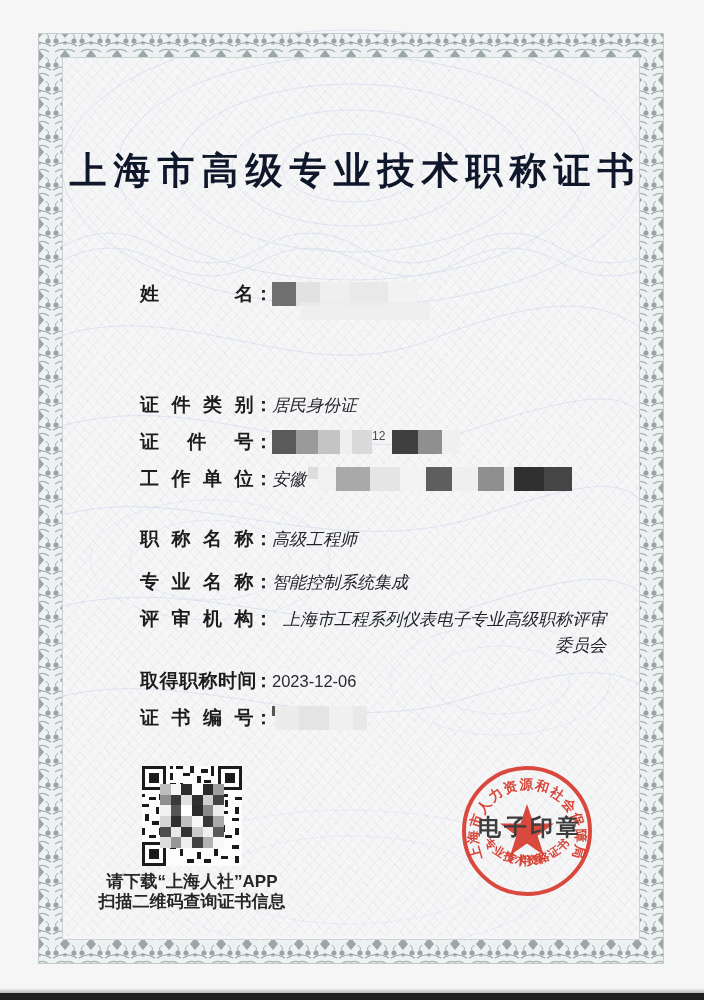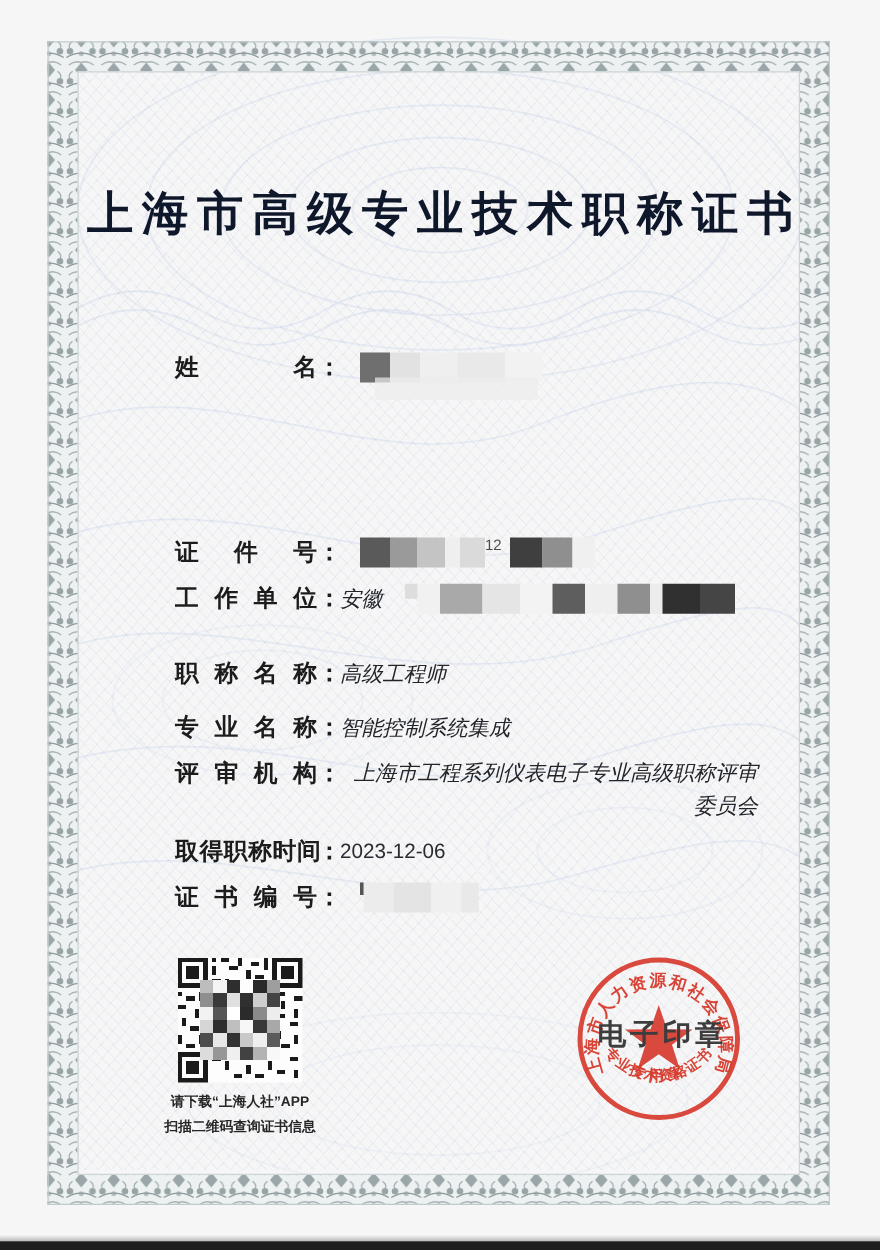--- a/index.html
+++ b/index.html
@@ -32,34 +32,34 @@
     text-align:justify;text-align-last:justify;text-justify:inter-character;
     vertical-align:middle;letter-spacing:.5px;
   }
   .colon{display:inline-block;width:16px;font-size:19px;font-weight:bold;color:#1c1c1c;vertical-align:middle;}
   .val{display:inline-block;margin-left:2px;vertical-align:middle;color:#23242a;}
   .v-kai{font-family:"DejaVu Serif","Liberation Serif",serif;font-style:italic;font-size:17px;}
   .v-num{font-family:"Liberation Sans",sans-serif;font-size:16.5px;color:#2a2b30;}
   .val-wrap{white-space:normal;width:334px;line-height:26px;vertical-align:top;text-align:right;}
 
   
-  .mosaic{display:inline-block;vertical-align:middle;height:24px;margin-left:18px;font-size:0;}
+  .mosaic{display:inline-block;vertical-align:middle;height:24px;margin-left:2px;font-size:0;}
   .mz{display:inline-block;height:24px;vertical-align:top;}
   .frag{
     display:inline-block;height:24px;vertical-align:top;font-size:12px;color:#4a4a4a;
     font-family:"Liberation Sans",sans-serif;line-height:12px;width:20px;
   }
   .ghost{position:absolute;background:#ececec;opacity:.7;}
 
   
   .qr{position:absolute;left:142px;top:766px;width:100px;height:100px;}
   .qr-mosaic{position:absolute;left:160px;top:784px;width:64px;height:64px;z-index:4;}
   .qr-caption{
     position:absolute;left:96px;top:872px;width:192px;text-align:center;
-    font-size:11px;font-weight:bold;color:#262626;line-height:20px;z-index:4;
+    font-size:17px;font-weight:bold;color:#262626;line-height:20px;z-index:4;
   }
 
   .seal{position:absolute;left:453px;top:758px;width:148px;height:148px;z-index:4;}
   .eseal-label{
     position:absolute;left:478px;top:812px;font-size:23px;font-weight:bold;
     color:#3d3d3d;letter-spacing:3px;z-index:5;white-space:nowrap;
   }
 
   .photo-bottom-shadow{
     position:absolute;left:0;bottom:7px;width:704px;height:5px;
@@ -124,20 +124,23 @@
 
     <div class="title">上海市高级专业技术职称证书</div>
 
     <div class="row" style="top:281px">
       <span class="lbl">姓名</span><span class="colon">：</span><span class="mosaic"><span class="mz" style="width:24px;background:#6f6f6f"></span><span class="mz" style="width:24px;background:#e2e2e2"></span><span class="mz" style="width:30px;background:#efefef"></span><span class="mz" style="width:38px;background:#e9e9e9"></span><span class="mz" style="width:30px;background:#f2f2f2"></span></span>
     </div>
     <div class="ghost" style="left:300px;top:302px;width:130px;height:18px"></div>
 
 
 
+    <div class="row" style="top:392px">
+      <span class="lbl">证件类别</span><span class="colon">：</span><span class="val v-kai">居民身份证</span>
+    </div>
 
     <div class="row" style="top:429px">
       <span class="lbl">证件号</span><span class="colon">：</span><span class="mosaic"><span class="mz" style="width:24px;background:#5a5a5a"></span><span class="mz" style="width:22px;background:#9a9a9a"></span><span class="mz" style="width:22px;background:#c4c4c4"></span><span class="mz" style="width:12px;background:#efefef"></span><span class="mz" style="width:20px;background:#dadada"></span><span class="frag">12</span><span class="mz" style="width:26px;background:#3f3f3f"></span><span class="mz" style="width:24px;background:#8f8f8f"></span><span class="mz" style="width:18px;background:#f0f0f0"></span></span>
     </div>
 
     <div class="row" style="top:466px">
       <span class="lbl">工作单位</span><span class="colon">：</span><span class="val v-kai">安徽</span><span class="mosaic"><span class="mz" style="width:10px;background:#ddd;height:12px"></span><span class="mz" style="width:18px;background:#f1f1f1"></span><span class="mz" style="width:34px;background:#a9a9a9"></span><span class="mz" style="width:30px;background:#e5e5e5"></span><span class="mz" style="width:26px;background:#f3f3f3"></span><span class="mz" style="width:26px;background:#5e5e5e"></span><span class="mz" style="width:26px;background:#efefef"></span><span class="mz" style="width:26px;background:#8f8f8f"></span><span class="mz" style="width:10px;background:#ececec"></span><span class="mz" style="width:30px;background:#303030"></span><span class="mz" style="width:28px;background:#454545"></span></span>
     </div>
 
     <div class="row" style="top:526px">

